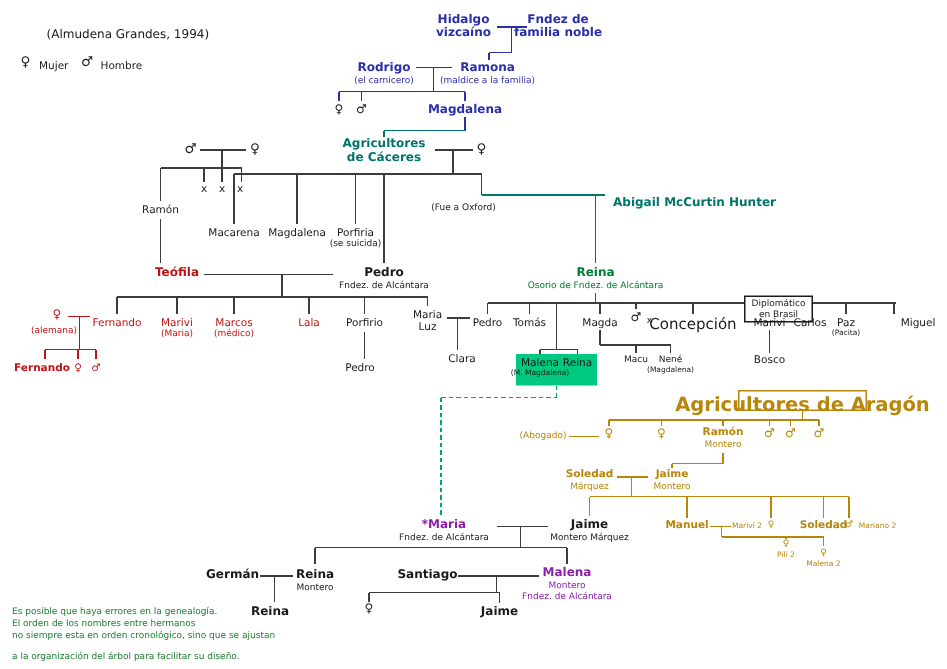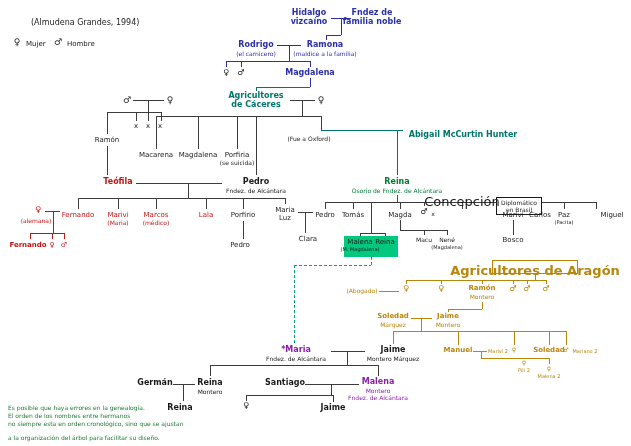--- a/index.html
+++ b/index.html
@@ -184,21 +184,21 @@
       <div class="lbl c" style="left: 285px; top: 215px; font-size: 7px; color: rgb(26, 26, 26);">Luz</div>
       <div class="lbl c" style="left: 240px; top: 242px; font-size: 7px; color: rgb(26, 26, 26);">Pedro</div>
       <div class="lbl c" style="left: 308px; top: 236px; font-size: 7px; color: rgb(26, 26, 26);">Clara</div>
       <div class="lbl c bold" style="left: 397px; top: 178px; font-size: 8px; color: rgb(0, 125, 51);">Reina</div>
       <div class="lbl c" style="left: 397px; top: 188px; font-size: 6px; color: rgb(0, 125, 51);">Osorio de Fndez. de Alcántara</div>
       <div class="lbl c" style="left: 325px; top: 212px; font-size: 7px; color: rgb(26, 26, 26);">Pedro</div>
       <div class="lbl c" style="left: 353px; top: 212px; font-size: 7px; color: rgb(26, 26, 26);">Tomás</div>
       <div class="lbl c" style="left: 400px; top: 212px; font-size: 7px; color: rgb(26, 26, 26);">Magda</div>
       <div class="lbl c" style="left: 424px; top: 208px; font-size: 8px; color: rgb(26, 26, 26);">♂</div>
       <div class="lbl c" style="left: 433px; top: 211px; font-size: 6px; color: rgb(26, 26, 26);">x</div>
-      <div class="lbl c" style="left: 462px; top: 195px; font-size: 13px; color: rgb(26, 26, 26);">Concepción</div>
+      <div class="lbl c" style="left: 462px; top: 212px; font-size: 10px; color: rgb(26, 26, 26);">Concepción</div>
       <div class="lbl c" style="left: 424px; top: 237px; font-size: 6px; color: rgb(26, 26, 26);">Macu</div>
       <div class="lbl c" style="left: 447px; top: 237px; font-size: 6px; color: rgb(26, 26, 26);">Nené</div>
       <div class="lbl c" style="left: 447px; top: 245px; font-size: 5px; color: rgb(26, 26, 26);">(Magdalena)</div>
       <div class="lbl c" style="left: 519px; top: 200px; font-size: 6px; color: rgb(26, 26, 26);">Diplomático</div>
       <div class="lbl c" style="left: 519px; top: 207px; font-size: 6px; color: rgb(26, 26, 26);">en Brasil</div>
       <div class="lbl c" style="left: 513px; top: 212px; font-size: 7px; color: rgb(26, 26, 26);">Marivi</div>
       <div class="lbl c" style="left: 540px; top: 212px; font-size: 7px; color: rgb(26, 26, 26);">Carlos</div>
       <div class="lbl c" style="left: 564px; top: 212px; font-size: 7px; color: rgb(26, 26, 26);">Paz</div>
       <div class="lbl c" style="left: 564px; top: 220px; font-size: 5px; color: rgb(26, 26, 26);">(Pacita)</div>
       <div class="lbl c" style="left: 612px; top: 212px; font-size: 7px; color: rgb(26, 26, 26);">Miguel</div>

